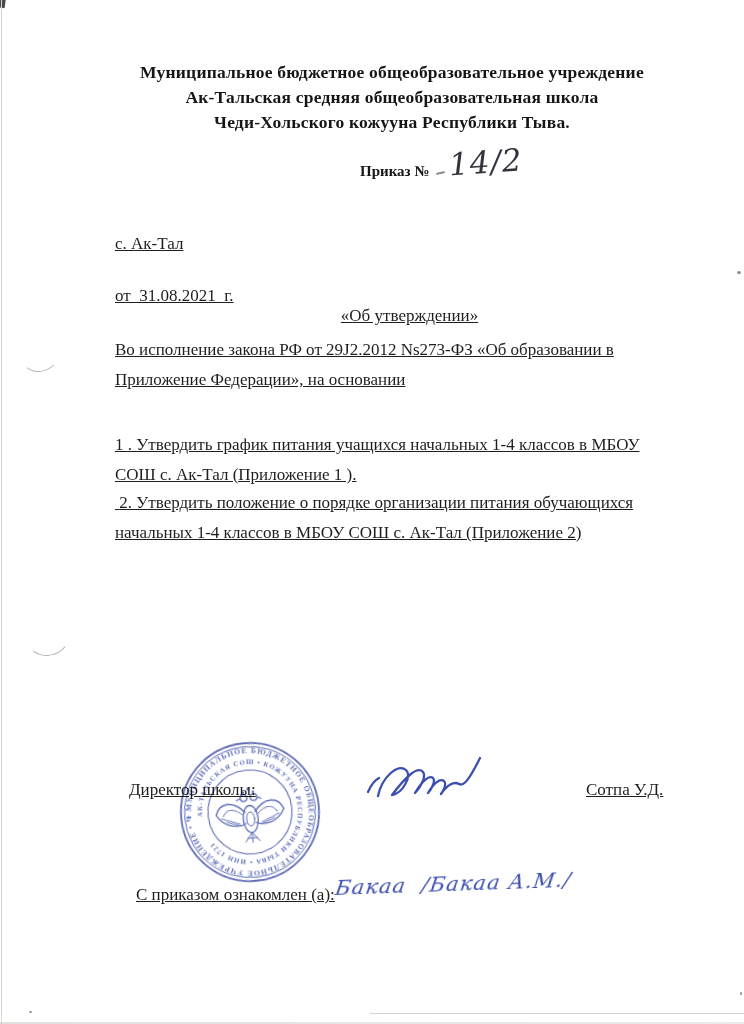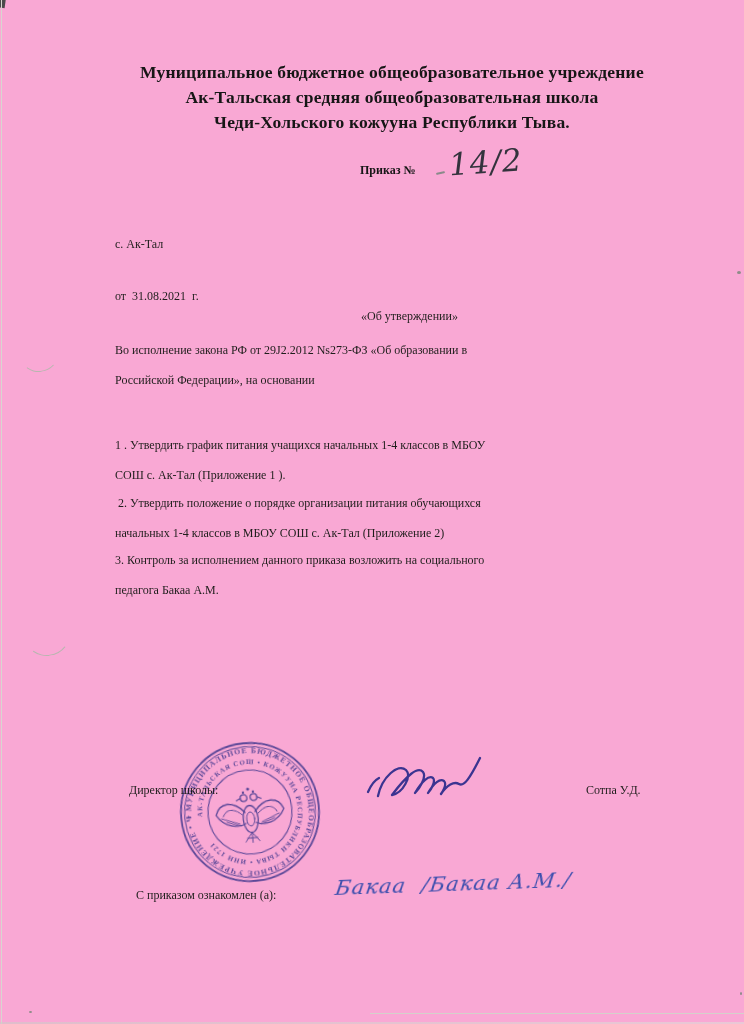--- a/index.html
+++ b/index.html
@@ -5,50 +5,50 @@
   html,body{margin:0;padding:0;}
   body{
     width:744px;height:1024px;
     font-family:"Liberation Serif", serif;
     background:#e8e6e2;
     overflow:hidden;
   }
   .page{
     position:relative;
     width:744px;height:1024px;
-    background:#f9a8d4;
+    background:#ffffff;
     color:#1f1e1c;
     overflow:hidden;
   }
   
   .abs{position:absolute;white-space:pre-wrap;}
   .hdr{
     left:40px;right:0;text-align:center;
     font-weight:bold;font-size:17.5px;color:#161616;
     letter-spacing:.2px;
   }
   .order-label{
     left:360px;top:163px;
-    font-weight:bold;font-size:12px;color:#161616;
+    font-weight:bold;font-size:15px;color:#161616;
   }
   .order-number{
     left:449px;top:144px;
     font-size:31px;font-style:italic;
     color:#33333d;
     transform:rotate(-4deg);
     font-family:"DejaVu Serif", serif;
     letter-spacing:1px;
   }
   .pen-dash{
     position:absolute;left:436px;top:172px;
     width:9px;height:2px;background:#8a8a8a;
     transform:rotate(-12deg);border-radius:1px;
   }
   .body-text{
-    font-size:12px;line-height:30px;color:#1f1e1c;
+    font-size:17px;line-height:30px;color:#1f1e1c;text-decoration:underline;
   }
   .centered{left:75px;right:0;text-align:center;}
   .stamp-wrap{
     position:absolute;left:175px;top:737px;
     width:150px;height:150px;
     opacity:.85;
     mix-blend-mode:multiply;
     transform:rotate(-6deg);
     filter:blur(.3px);
   }
@@ -116,29 +116,27 @@
 
   <div class="abs order-label">Приказ №</div>
   <div class="pen-dash"></div>
   <div class="abs order-number">14/2</div>
 
   <div class="abs body-text" style="left:115px;top:229px">с. Ак-Тал</div>
   <div class="abs body-text" style="left:115px;top:281px">от  31.08.2021  г.</div>
   <div class="abs body-text centered" style="top:301px">«Об утверждении»</div>
 
   <div class="abs body-text" style="left:115px;top:335px;width:575px">Во исполнение закона РФ от 29J2.2012 Ns273-ФЗ «Об образовании в
-Российской Федерации», на основании</div>
+Приложение Федерации», на основании</div>
 
 
   <div class="abs body-text" style="left:115px;top:430px;width:585px">1 . Утвердить график питания учащихся начальных 1-4 классов в МБОУ
 СОШ с. Ак-Тал (Приложение 1 ).</div>
   <div class="abs body-text" style="left:115px;top:488px;width:585px"> 2. Утвердить положение о порядке организации питания обучающихся
 начальных 1-4 классов в МБОУ СОШ с. Ак-Тал (Приложение 2)</div>
-  <div class="abs body-text" style="left:115px;top:545px;width:585px">3. Контроль за исполнением данного приказа возложить на социального
-педагога Бакаа А.М.</div>
 
   <div class="abs body-text" style="left:129px;top:775px">Директор школы:</div>
   <div class="abs body-text" style="left:586px;top:775px">Сотпа У.Д.</div>
 
   <div class="stamp-wrap">
     <svg width="150" height="150" viewBox="0 0 150 150">
       <g stroke="#4253ab" fill="none">
         <circle cx="75" cy="75" r="69" stroke-width="1.8"></circle>
         <circle cx="75" cy="75" r="65.5" stroke-width="1"></circle>
         <circle cx="75" cy="75" r="42" stroke-width="1.1"></circle>

